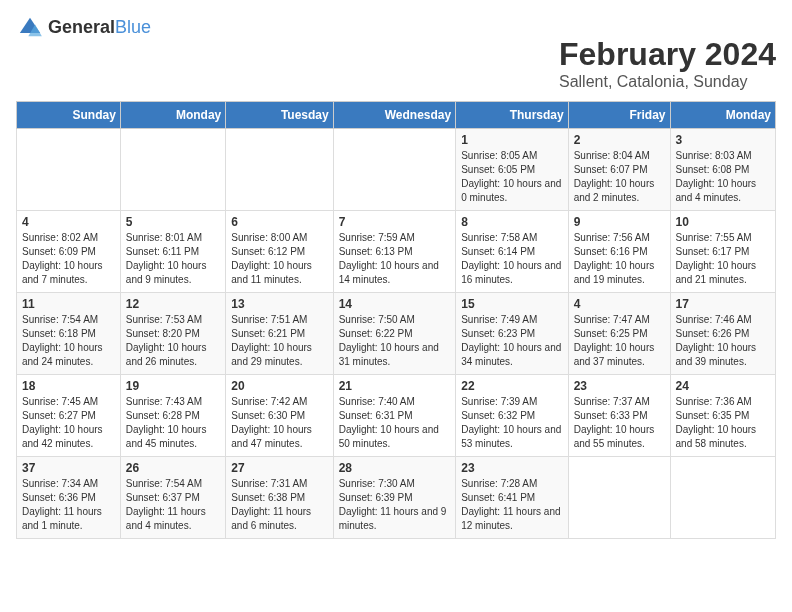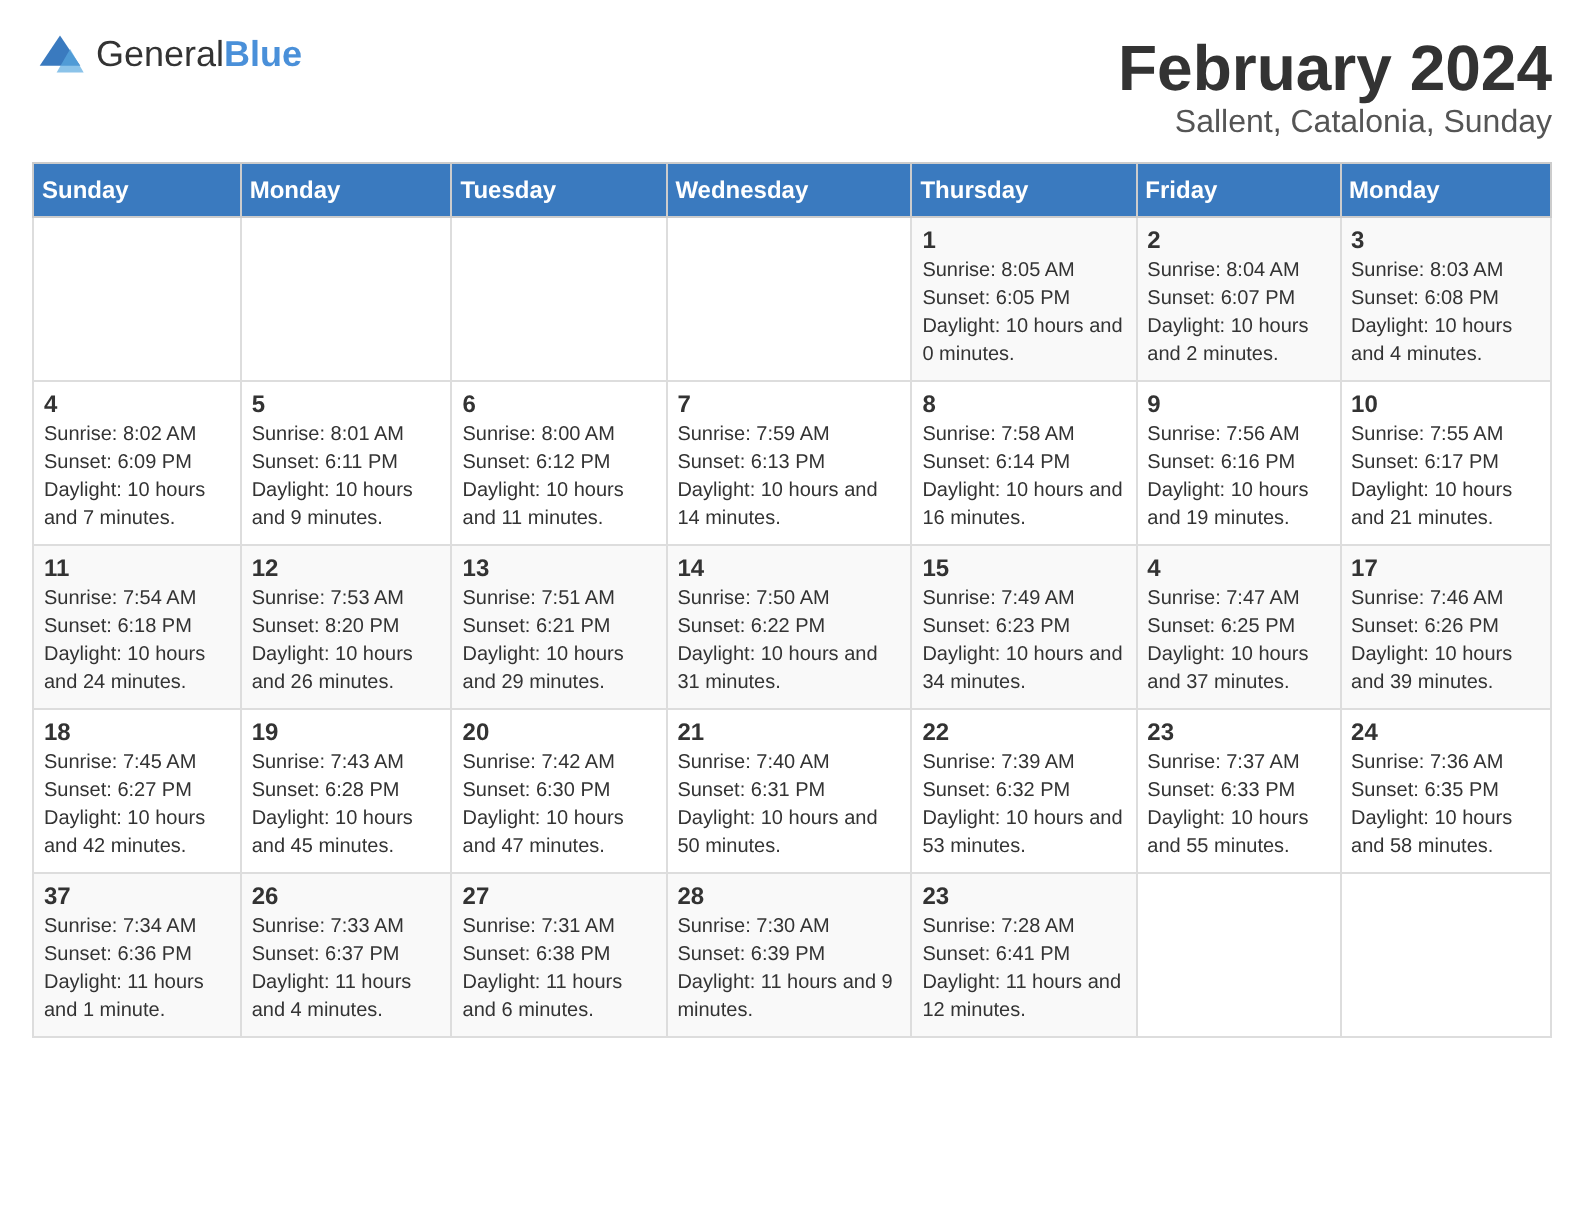--- a/index.html
+++ b/index.html
@@ -16,34 +16,34 @@
       align-items: flex-start;
       margin-bottom: 10px;
     }
     .logo {
       display: flex;
       align-items: center;
       gap: 4px;
     }
     .logo-text-general {
       font-size: 18px;
-      font-weight: normal;
+      font-weight: bold;
       color: #333;
     }
     .logo-text-blue {
       font-size: 18px;
-      font-weight: bold;
+      font-weight: normal;
       color: #4a90d9;
     }
     .logo-icon {
       width: 28px;
       height: 22px;
     }
     .title-block {
-      text-align: right;
+      margin-top: 20px;
     }
     .title-month {
       font-size: 32px;
       font-weight: bold;
       color: #333;
     }
     .title-location {
       font-size: 16px;
       color: #555;
     }
@@ -51,21 +51,21 @@
       width: 100%;
       border-collapse: collapse;
       font-size: 11px;
     }
     thead tr {
       background-color: #3a7abf;
       color: #fff;
     }
     thead th {
       padding: 6px 4px;
-      text-align: left;
+      text-align: right;
       font-size: 12px;
       font-weight: bold;
       border: 1px solid #ccc;
     }
     tbody tr {
       vertical-align: top;
     }
     tbody td {
       border: 1px solid #ddd;
       padding: 4px 5px;
@@ -307,21 +307,21 @@
       <tr>
         <td>
           <span class="day-num">37</span>
           <div class="day-info">Sunrise: 7:34 AM
 Sunset: 6:36 PM
 Daylight: 11 hours
 and 1 minute.</div>
         </td>
         <td>
           <span class="day-num">26</span>
-          <div class="day-info">Sunrise: 7:33 AM
+          <div class="day-info">Sunrise: 7:54 AM
 Sunset: 6:37 PM
 Daylight: 11 hours
 and 4 minutes.</div>
         </td>
         <td>
           <span class="day-num">27</span>
           <div class="day-info">Sunrise: 7:31 AM
 Sunset: 6:38 PM
 Daylight: 11 hours
 and 6 minutes.</div>

